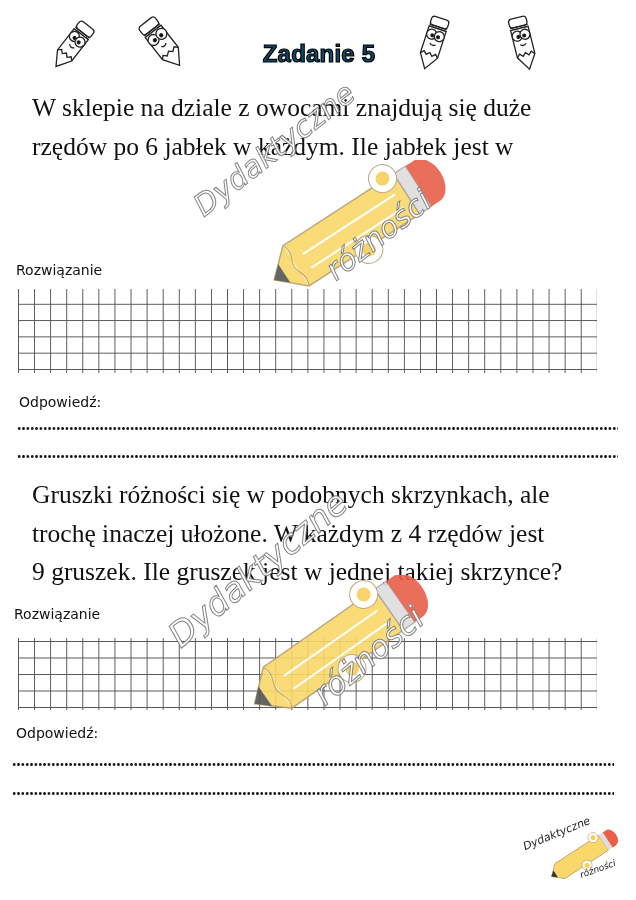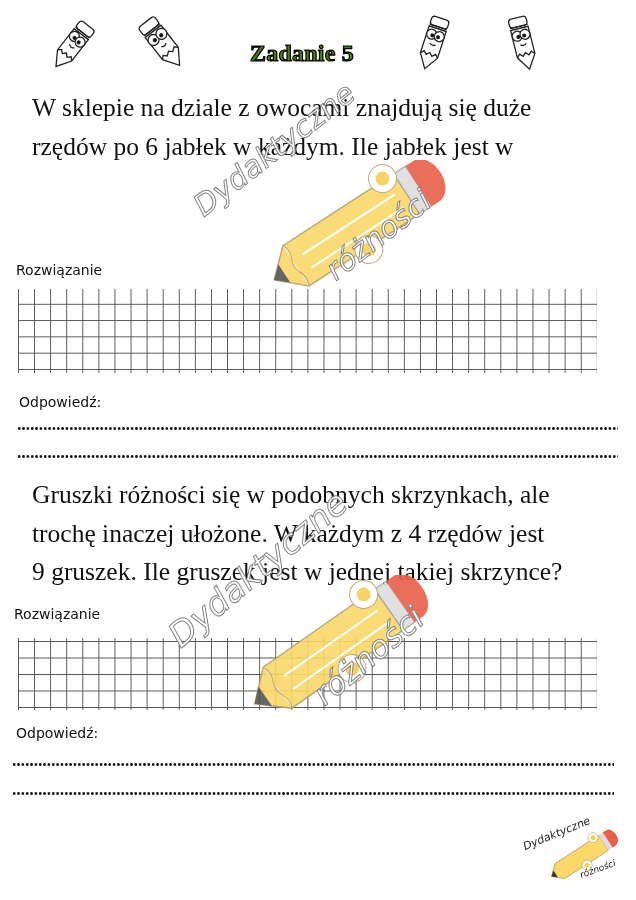--- a/index.html
+++ b/index.html
@@ -1,18 +1,18 @@
 <!DOCTYPE html>
 <html><head>
 <meta charset="utf-8">
 <style>
   html, body { margin:0; padding:0; background:#ffffff; }
   body { width:636px; height:900px; position:relative; overflow:hidden; font-family:"Liberation Serif", serif; color:#111; }
   .abs { position:absolute; }
-  .title { left:0; width:604px; top:40px; text-align:center; font-family:Liberation Serif, serif; font-weight:900; font-size:24px; letter-spacing:0.2px; color:#4d7c0f; -webkit-text-stroke:1.2px #000; }
+  .title { left:0; width:604px; top:40px; text-align:center; font-family:Liberation Sans, sans-serif; font-weight:900; font-size:24px; letter-spacing:0.2px; color:#0c4a6e;padding-left:17px; -webkit-text-stroke:1.2px #000; }
   .para { left:32px; font-family:Liberation Serif, serif; font-size:25.5px; line-height:38.5px; color:#111; white-space:nowrap; z-index:2; }
   .para div { height:38.5px; }
   .label { font-family:"DejaVu Sans", sans-serif; font-size:14px; color:#111; z-index:2; }
   .grid { z-index:1;
     background-image:
       linear-gradient(to right, #555 1px, transparent 1px),
       linear-gradient(to bottom, #555 1px, transparent 1px);
   }
   .dots { height:3px; z-index:2;
     background-image: radial-gradient(circle, #111 1.2px, transparent 1.5px);

